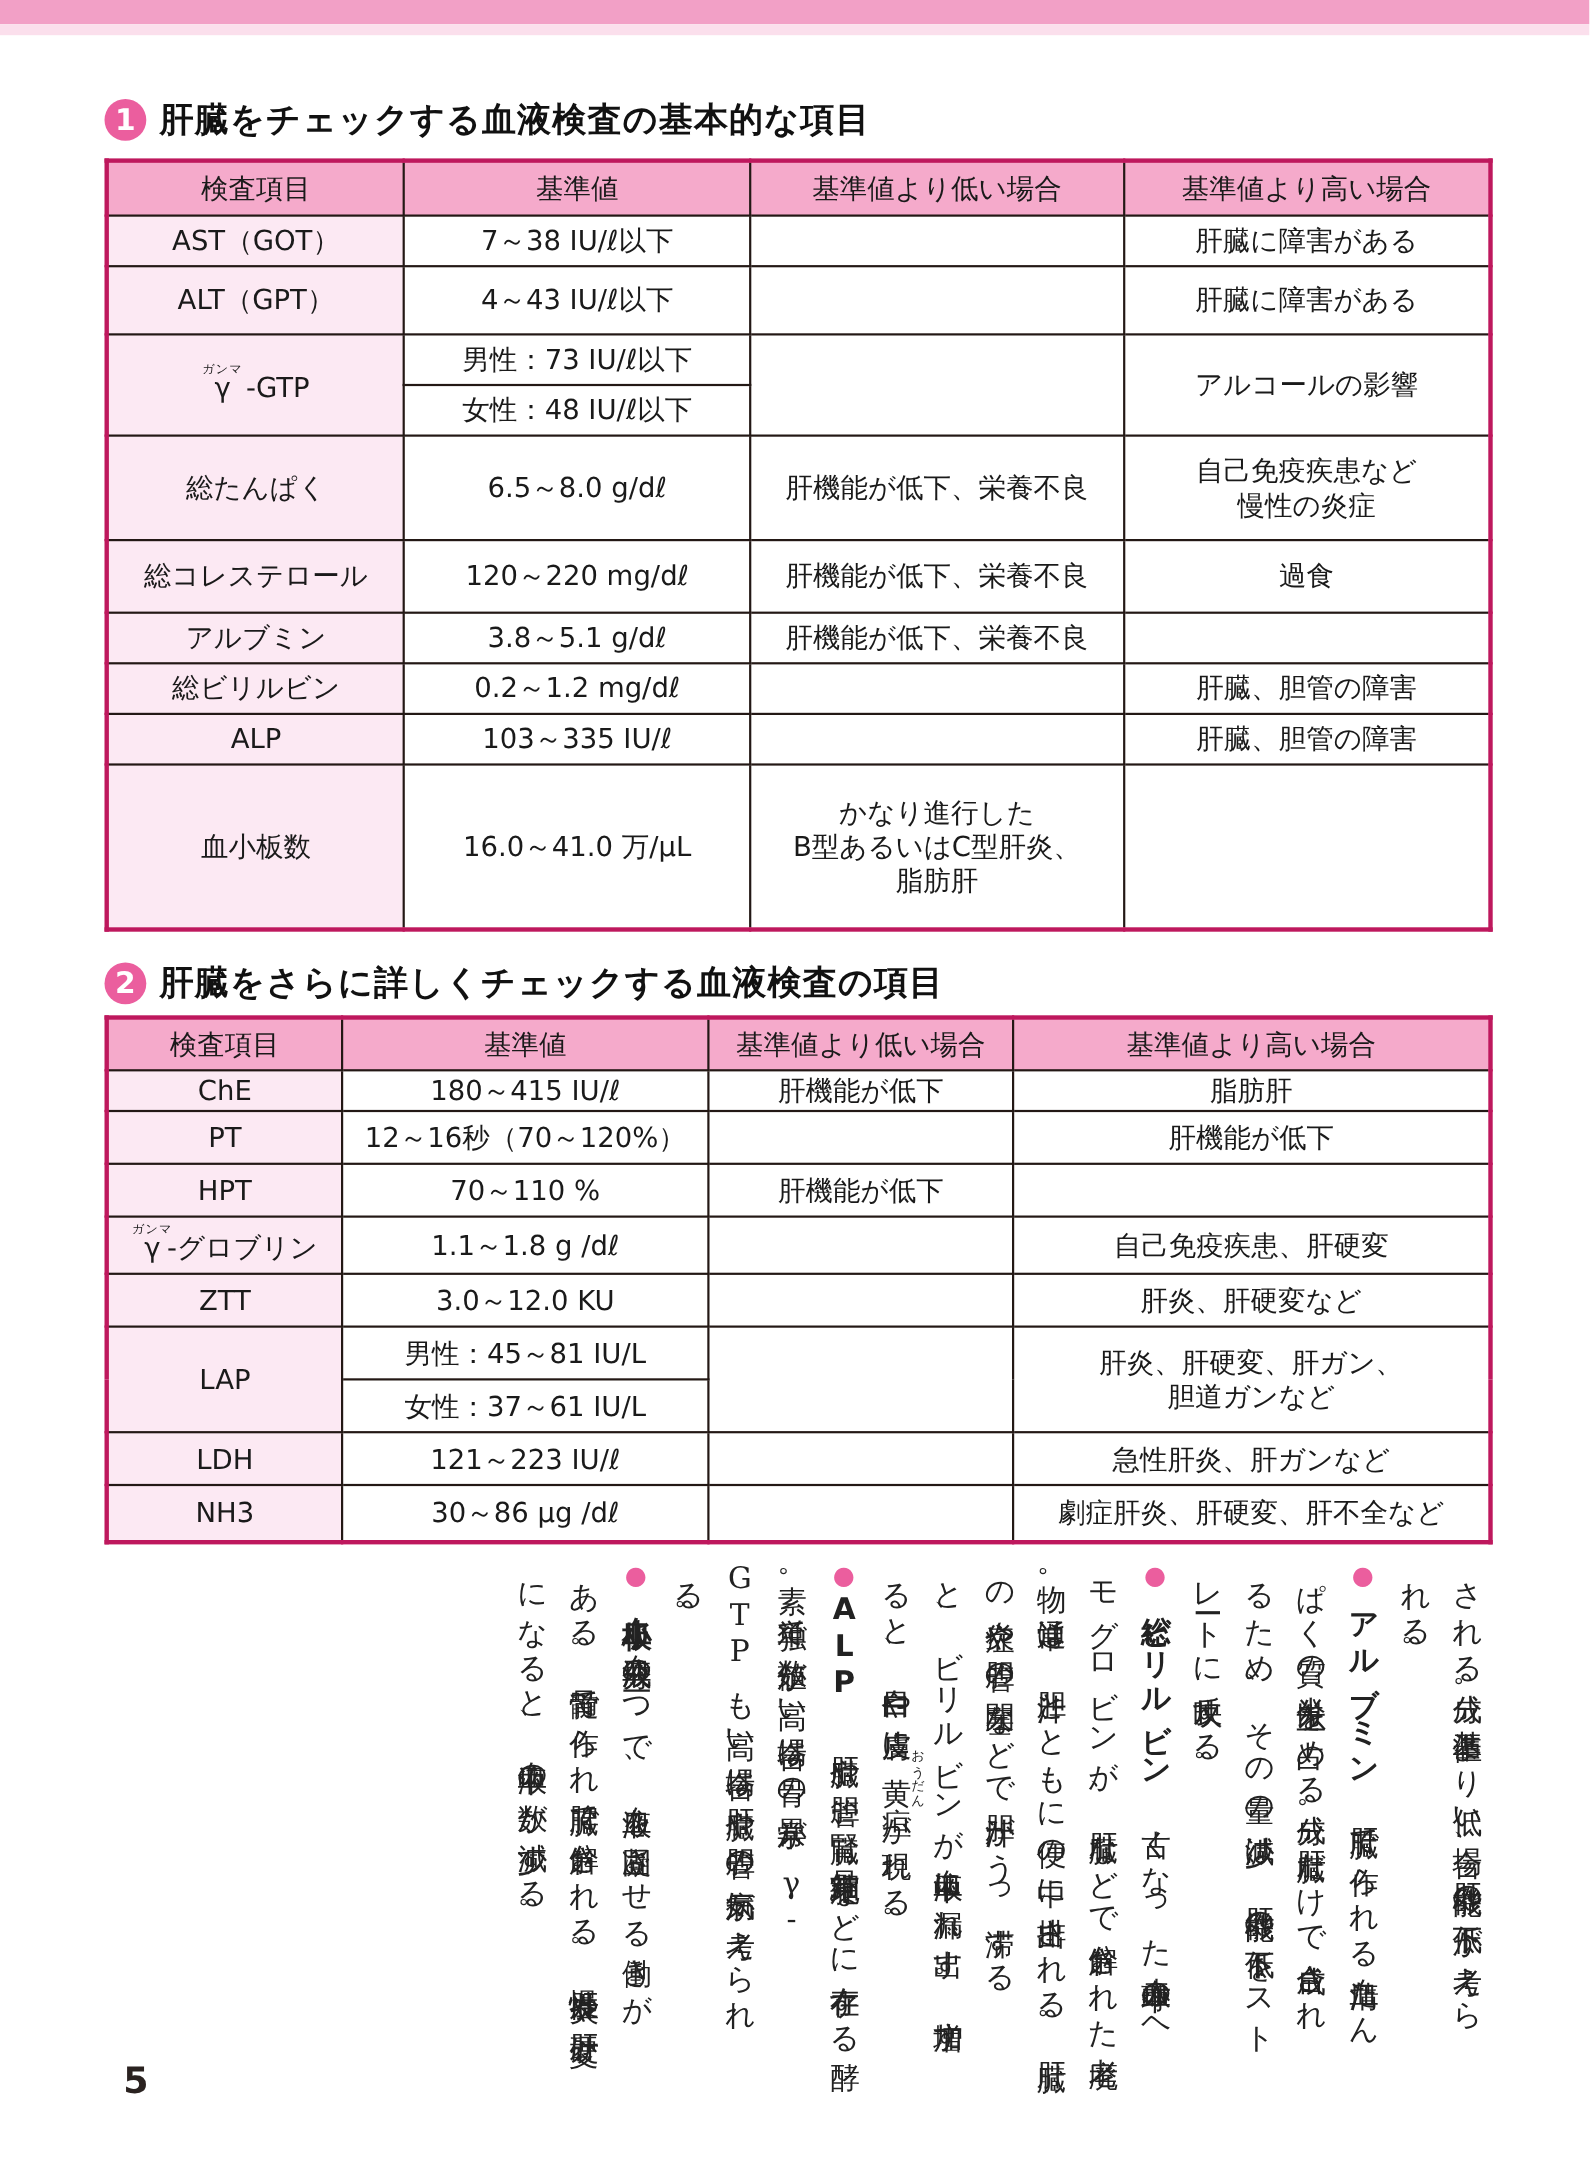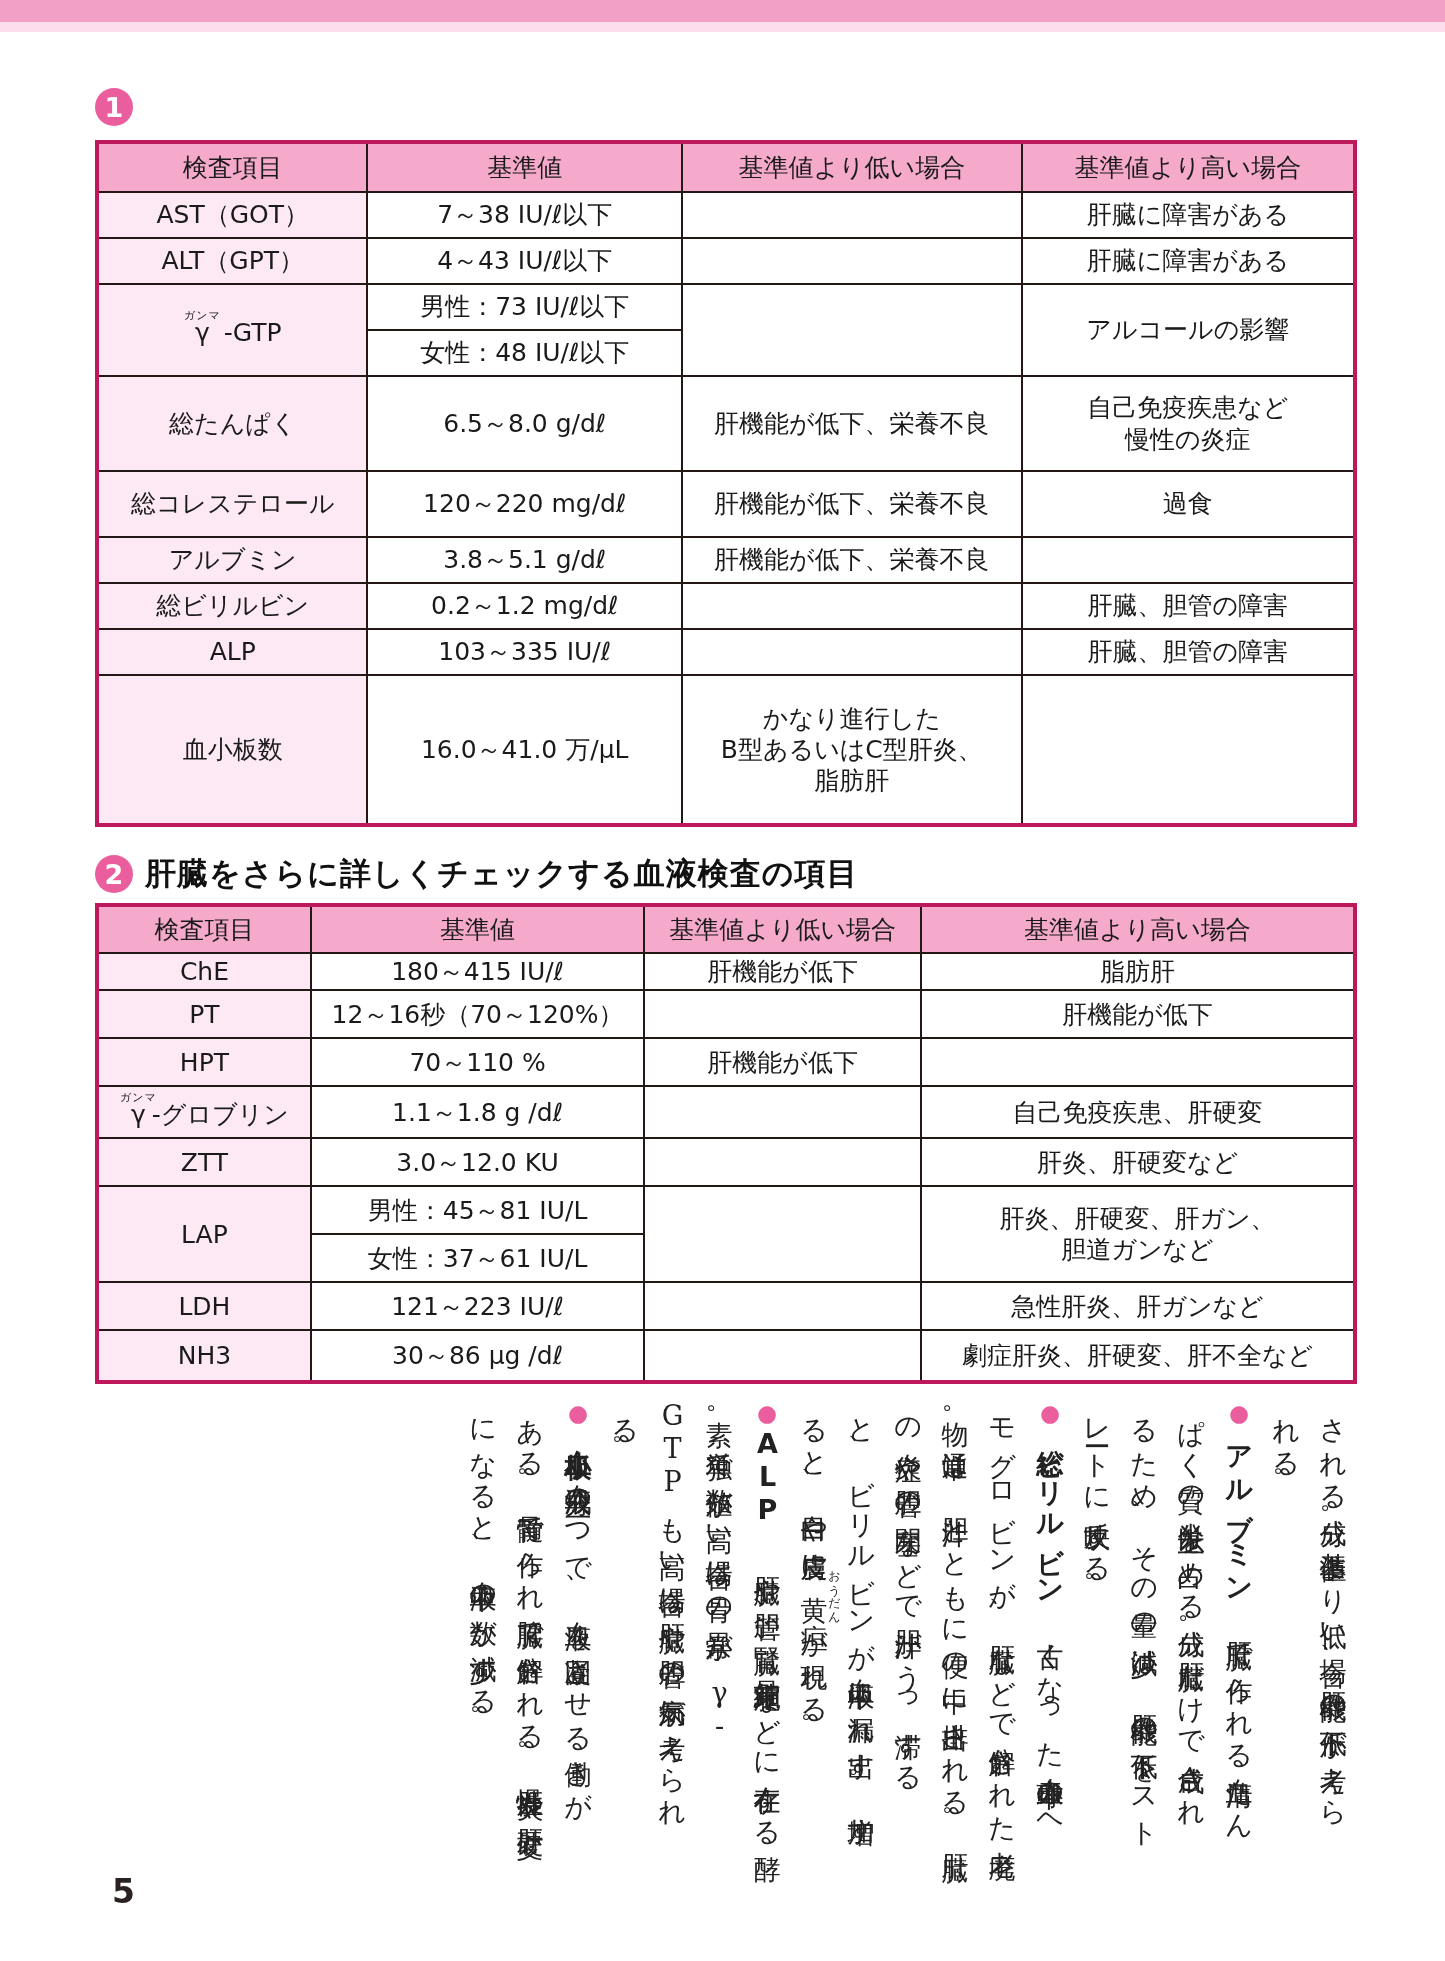--- a/index.html
+++ b/index.html
@@ -48,20 +48,21 @@
 </head>
 <body style="--accent-pink: #eb5e9e; --bar-pink: #f2a0c6; --bar-light-pink: #fbdfec; --header-pink: #f5aacb; --label-pink: #fce9f3;">
 
 <div class="topbar"></div>
 <div class="topbar-light"></div>
 
 <div class="content">
 
   <div class="section-heading first">
     <span class="badge">1</span>
+    <h1 class="section-title">肝臓をチェックする血液検査の基本的な項目</h1>
   </div>
   <div class="tablebox" id="table1">
       <table>
         <colgroup>
           <col style="width: 21.5%;">
           <col style="width: 25%;">
           <col style="width: 27%;">
           <col style="width: 26.5%;">
         </colgroup>
         <thead>
@@ -72,21 +73,21 @@
             <th>基準値より高い場合</th>
           </tr>
         </thead>
         <tbody>
           <tr style="height: 46px;">
             <td class="label">AST（GOT）</td>
             <td>7～38 IU/ℓ以下</td>
             <td></td>
             <td>肝臓に障害がある</td>
           </tr>
-          <tr style="height: 46px;">
+          <tr style="height: 62px;">
             <td class="label">ALT（GPT）</td>
             <td>4～43 IU/ℓ以下</td>
             <td></td>
             <td>肝臓に障害がある</td>
           </tr>
           <tr style="height: 46px;">
             <td rowspan="2" class="label"><ruby>γ<rt>ガンマ</rt></ruby> -GTP</td>
             <td>男性：73 IU/ℓ以下</td>
             <td rowspan="2"></td>
             <td rowspan="2">アルコールの影響</td>

